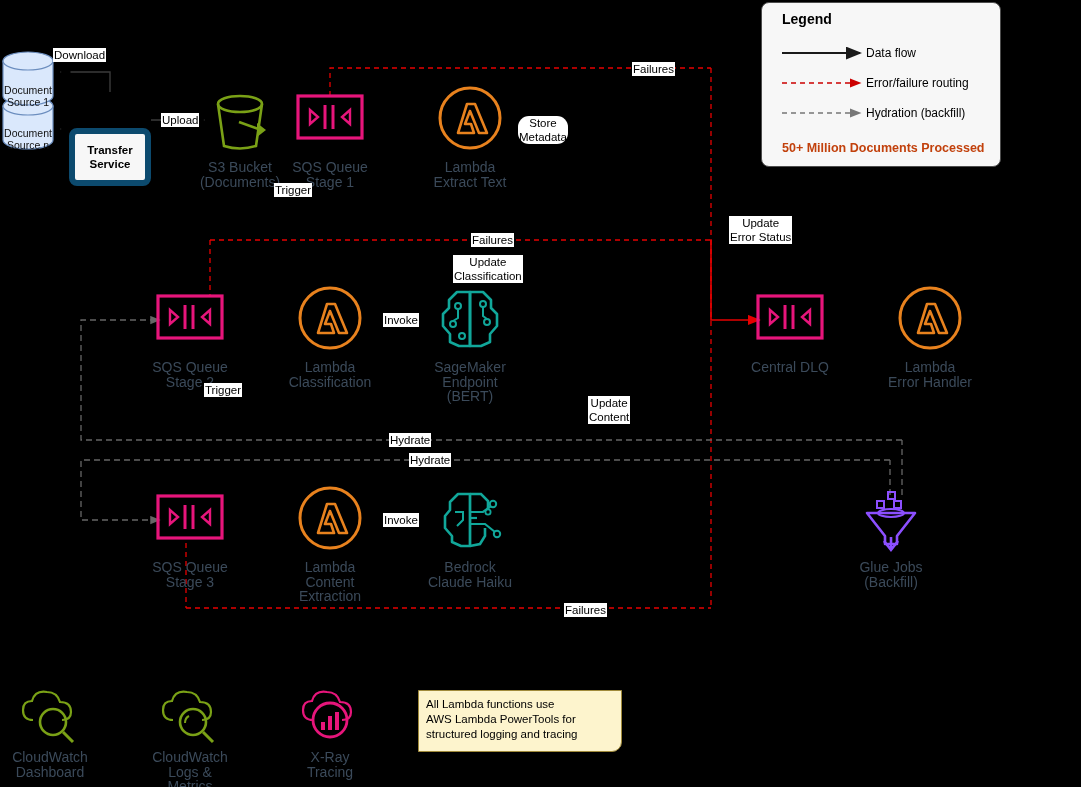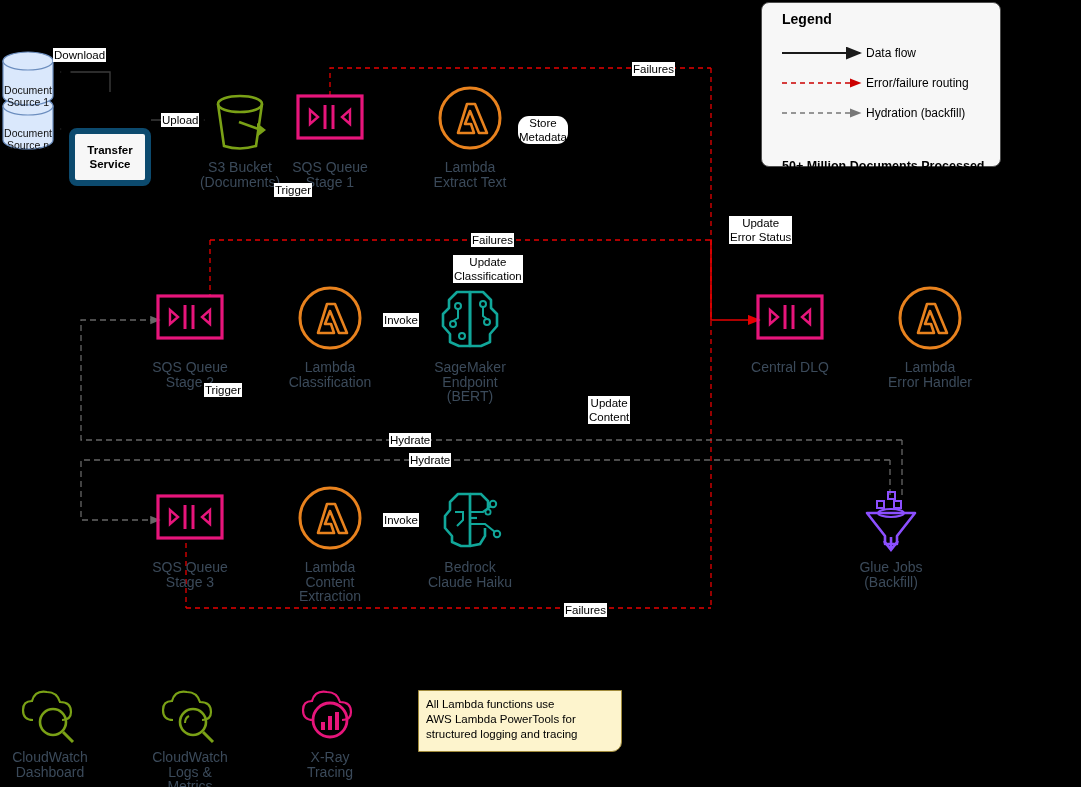--- a/index.html
+++ b/index.html
@@ -56,22 +56,22 @@
   #legend .title {
     position: absolute; left: 20px; top: 8px;
     font-size: 14px; font-weight: bold; color: #000;
   }
   #legend .row-text {
     position: absolute;
     font-size: 12px; color: #000;
     left: 104px;
   }
   #legend .footer {
-    position: absolute; left: 20px; top: 156px;
-    font-size: 12.5px; font-weight: bold; color: #000000;
+    position: absolute; left: 20px; top: 138px;
+    font-size: 12.5px; font-weight: bold; color: #c2410c;
   }
   
   #transfer-service {
     position: absolute;
     left: 69px; top: 92px;
     width: 82px; height: 58px;
     background: #f7f7f7;
     border: 6px solid #0c4a6e;
     border-radius: 8px;
     display: flex; align-items: center; justify-content: center;

